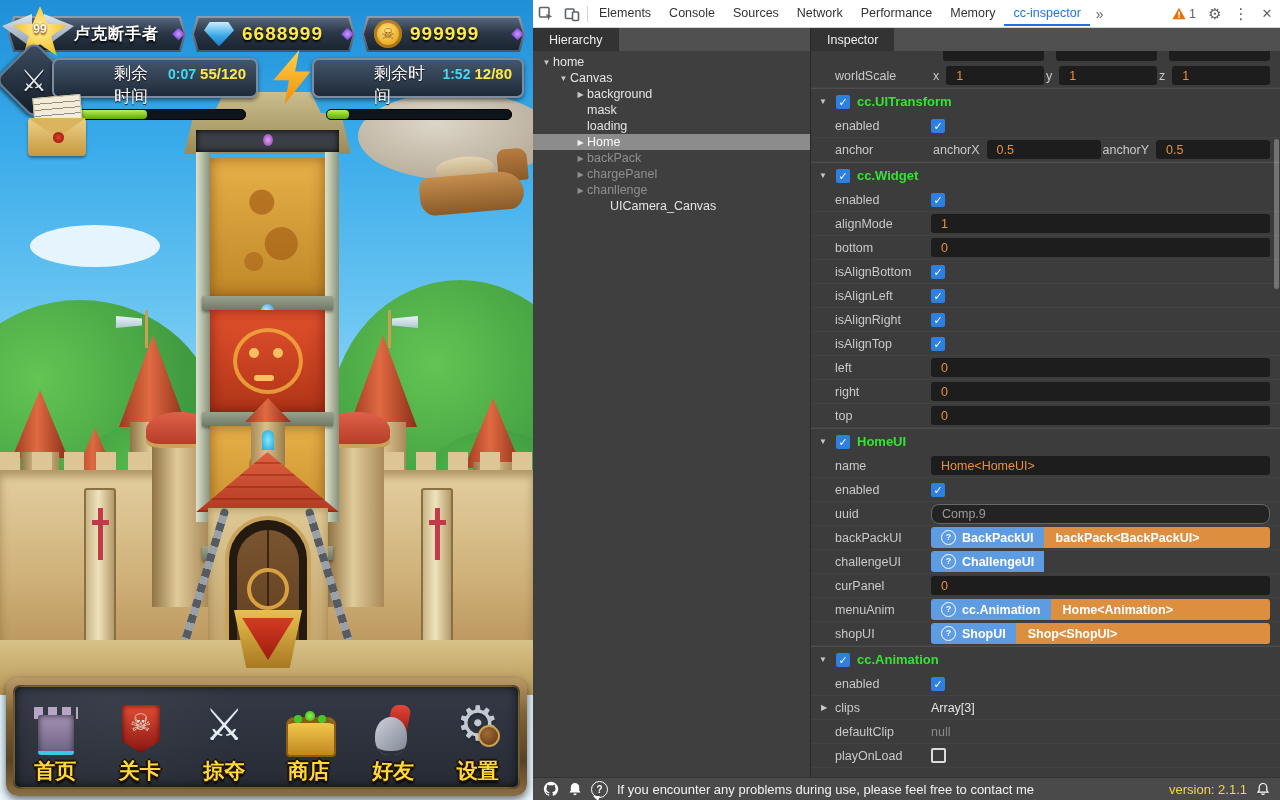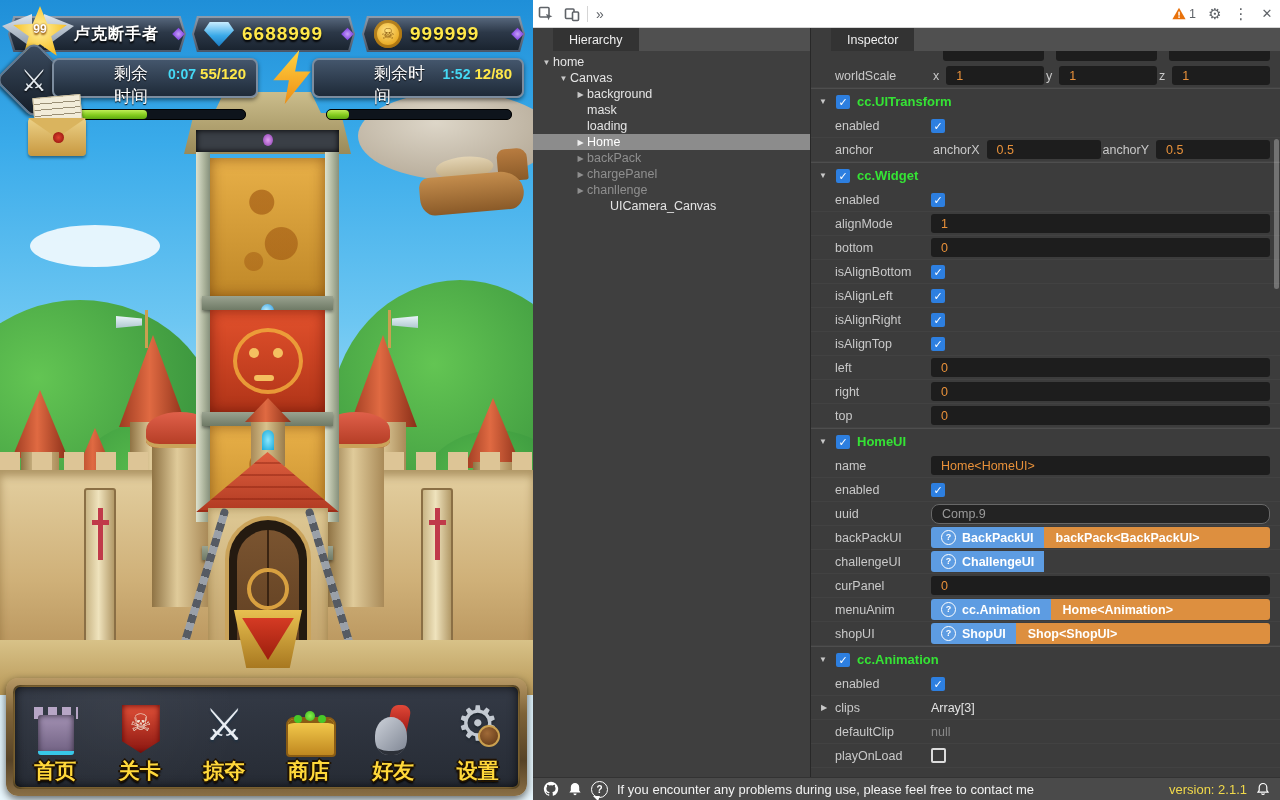--- a/index.html
+++ b/index.html
@@ -185,21 +185,21 @@
   .dt-sep{width:1px;height:16px;background:#d5d5d5;margin:0 2px;flex:none;}
   .dt-tab{height:26px;display:flex;align-items:center;padding:0 9px;cursor:pointer;color:#333;white-space:nowrap;}
   .dt-tab.active{color:#1a73e8;box-shadow:inset 0 -2px 0 #1a73e8;}
   .dt-more{color:#5f6368;font-size:14px;padding:0 6px;cursor:pointer;}
   .dt-right{margin-left:auto;display:flex;align-items:center;}
   .warn{display:flex;align-items:center;gap:3px;padding:0 6px;cursor:pointer;color:#5f6368;}
   .glyph{font-family:"DejaVu Sans",sans-serif;color:#5f6368;cursor:pointer;}
   .dt-body{flex:1;display:flex;min-height:0;}
   .hpanel{width:277px;flex:none;background:#3f3f3f;border-right:1px solid #282828;display:flex;flex-direction:column;}
   .ipanel{flex:1;background:#3c3c3c;display:flex;flex-direction:column;position:relative;min-width:0;}
-  .tabstrip{height:23px;background:#505050;display:flex;flex:none;margin-left:20px;}
+  .tabstrip{height:23px;background:#505050;display:flex;flex:none;}
   .ptab{background:#333;color:#eee;font-size:12.5px;padding:0 16px;display:flex;align-items:center;cursor:pointer;}
   .treebox{flex:1;overflow:hidden;padding-top:3px;font-size:12.5px;}
   .trow{height:16px;display:flex;align-items:center;color:#e4e4e4;cursor:pointer;white-space:nowrap;}
   .trow .arr{width:13px;font-size:8px;color:#c8c8c8;text-align:center;flex:none;}
   .trow.dim{color:#8f8f8f;} .trow.dim .arr{color:#8f8f8f;}
   .trow.sel{background:#8c8c8c;color:#fff;} .trow.sel .arr{color:#eee;}
   .insp-rows{flex:1;overflow:hidden;font-size:12.5px;color:#c9c9c9;}
   .irow{height:24px;display:flex;align-items:center;padding:0 10px 0 24px;box-sizing:border-box;border-bottom:1px solid rgba(255,255,255,.035);}
   .irow .lbl{width:96px;flex:none;color:#c9c9c9;white-space:nowrap;overflow:hidden;}
   .ictrl{flex:1;display:flex;align-items:center;min-width:0;}
@@ -417,20 +417,29 @@
             <path d="M8 8l6.4 2.3-2.8 1.1-1 2.8z" fill="#5f6368"></path>
           </svg>
       </span>
       <span class="dt-icon">
         <svg width="16" height="16" viewBox="0 0 16 16">
             <rect x="1.5" y="3" width="8.5" height="9.5" rx="1" fill="none" stroke="#5f6368" stroke-width="1.6"></rect>
             <rect x="8.5" y="6" width="6" height="8.5" rx="1" fill="#fff" stroke="#5f6368" stroke-width="1.6"></rect>
           </svg>
       </span>
       <span class="dt-sep"></span>
+      <span style="display:flex;height:100%;">
+          <span class="dt-tab">Elements</span>
+          <span class="dt-tab">Console</span>
+          <span class="dt-tab">Sources</span>
+          <span class="dt-tab">Network</span>
+          <span class="dt-tab">Performance</span>
+          <span class="dt-tab">Memory</span>
+          <span class="dt-tab active">cc-inspector</span>
+        </span>
       <span class="dt-more">»</span>
       <span class="dt-right">
         <span class="warn">
           <svg width="14" height="13" viewBox="0 0 14 13">
               <path d="M7 .8l6.6 11.4H.4z" fill="#e8710a"></path>
               <rect x="6.3" y="4.6" width="1.5" height="4" fill="#fff"></rect>
               <rect x="6.3" y="9.4" width="1.5" height="1.5" fill="#fff"></rect>
             </svg>
           <span>1</span>
         </span>

